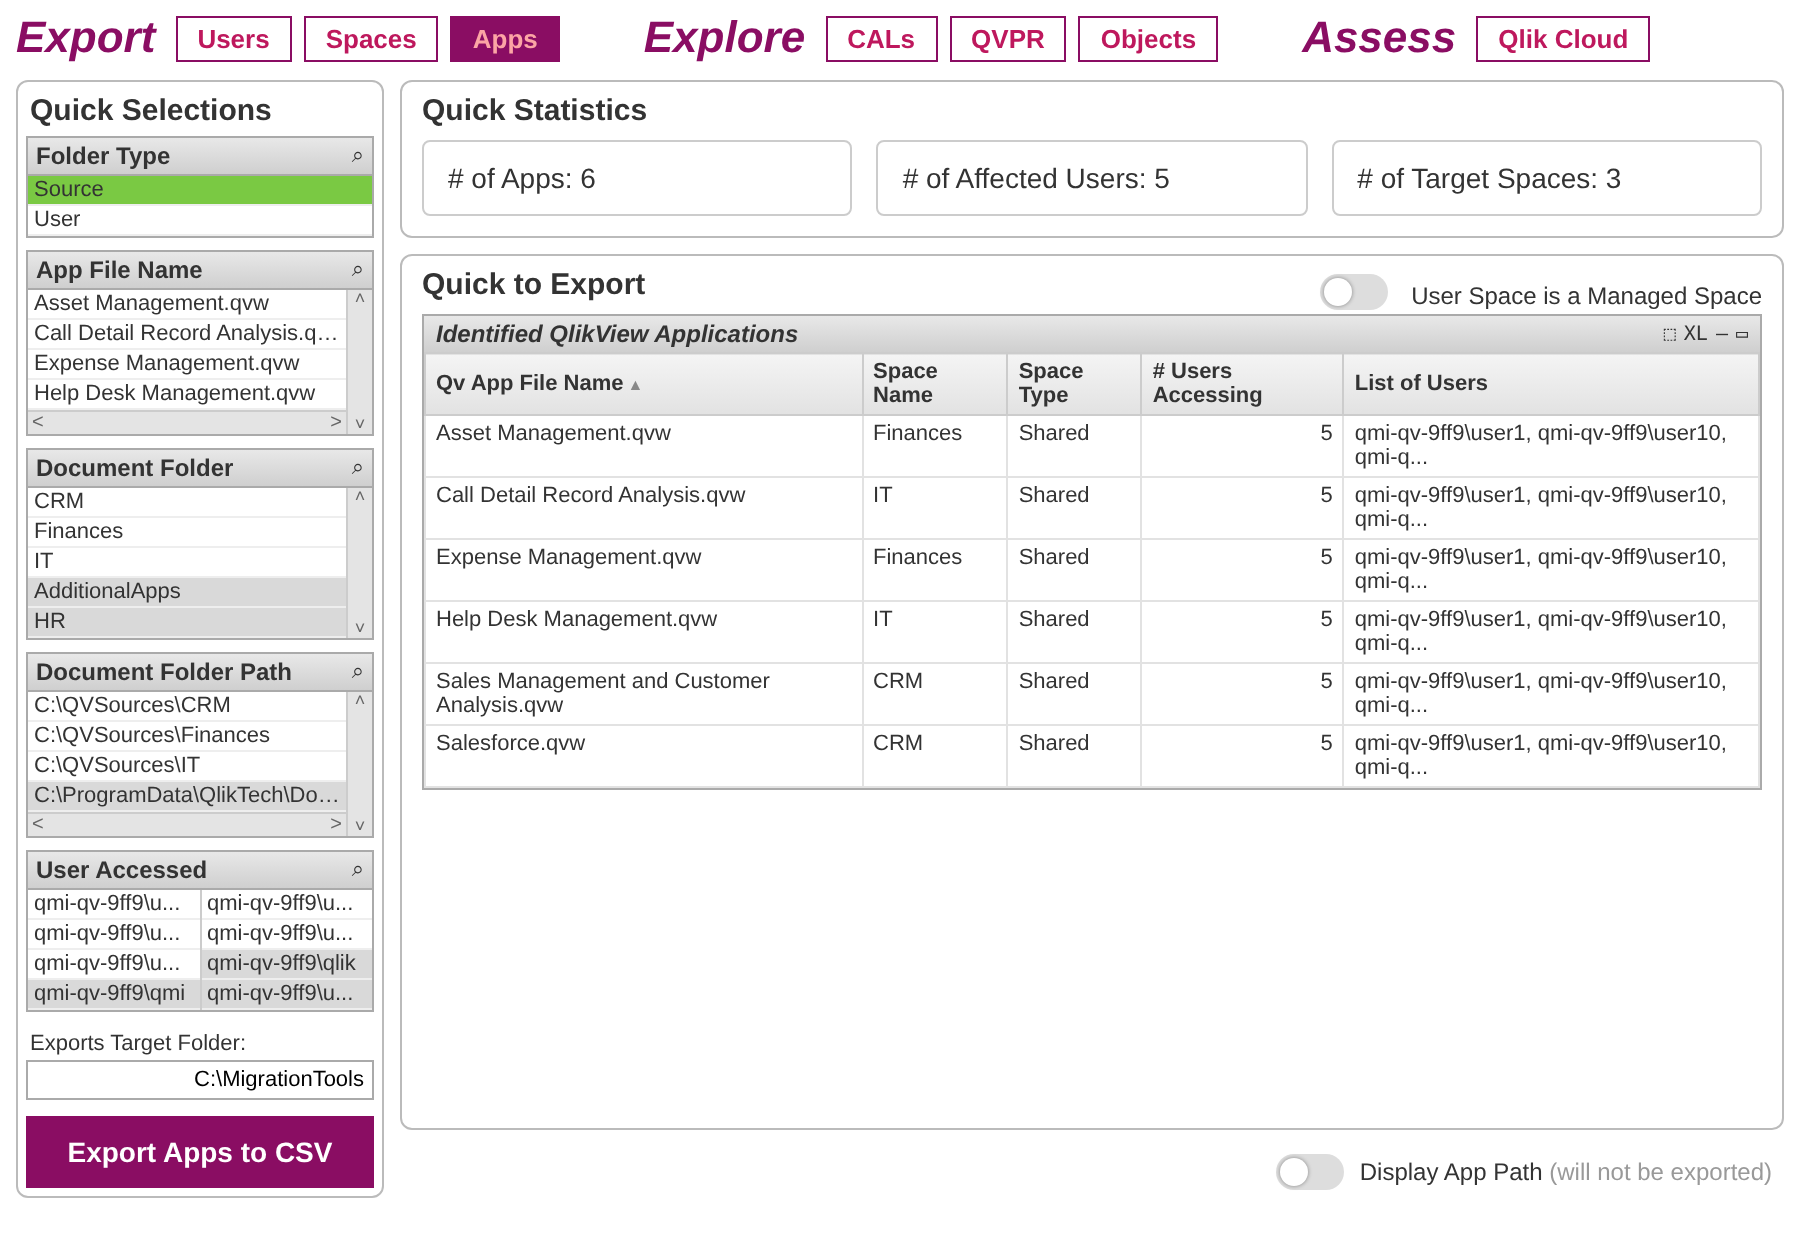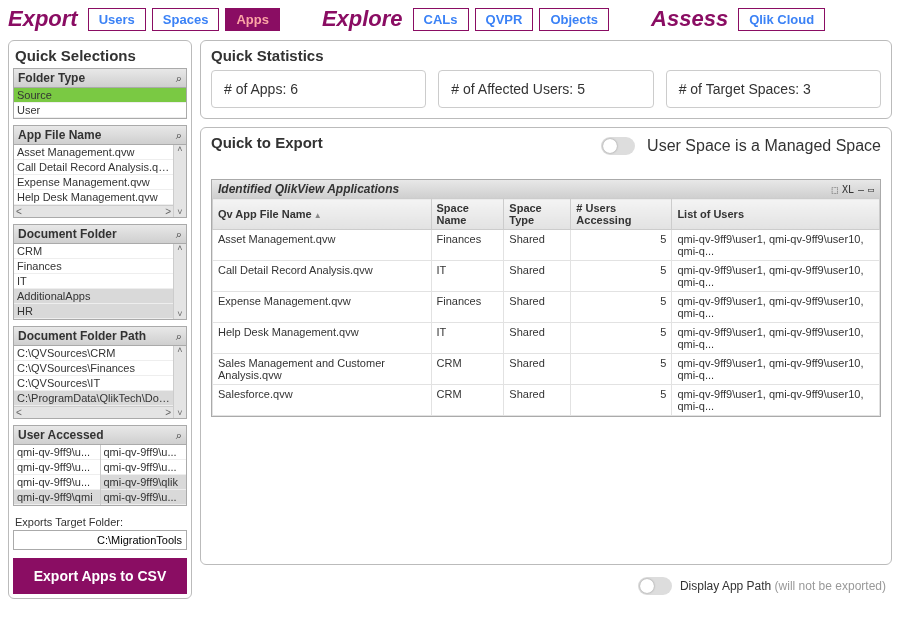--- a/index.html
+++ b/index.html
@@ -1,20 +1,20 @@
 <!DOCTYPE html>
 <html><head>
 <meta charset="utf-8">
 <style>
   * { box-sizing: border-box; margin: 0; padding: 0; }
   body { font-family: Arial, Helvetica, sans-serif; font-size: 12px; color: #333; background: #fff; width: 900px; }
   .header { display: flex; align-items: center; gap: 6px; padding: 6px 8px 8px; }
   .header-label { font-size: 22px; font-weight: bold; font-style: italic; color: #8a0d63; margin-right: 4px; }
   .header-spacer { width: 30px; }
-  .tab-btn { border: 1px solid #8a0d63; color: #3b82f6; background: #fff; padding: 3px 10px; font-size: 13px; font-weight: bold; cursor: pointer; }
+  .tab-btn { border: 1px solid #8a0d63; color: #be185d; background: #fff; padding: 3px 10px; font-size: 13px; font-weight: bold; cursor: pointer; }
   .tab-btn.active { background: #8a0d63; color: #fca5a5; }
   .main { display: flex; gap: 8px; padding: 0 8px 8px; }
   .sidebar { width: 184px; border: 1px solid #bbb; border-radius: 6px; padding: 4px; }
   .sidebar-title { font-size: 15px; font-weight: bold; padding: 2px 2px 4px; }
   .listbox { margin-bottom: 6px; }
   .listbox-header { background: linear-gradient(#e8e8e8,#cfcfcf); border: 1px solid #aaa; padding: 2px 4px; font-size: 12px; font-weight: bold; display: flex; justify-content: space-between; align-items: center; }
   .listbox-body { border: 1px solid #aaa; border-top: none; font-size: 11px; }
   .lb-item { padding: 1px 3px; background: #fff; border-bottom: 1px solid #eee; white-space: nowrap; overflow: hidden; text-overflow: ellipsis; cursor: pointer; }
   .lb-item.selected { background: #7ac943; }
   .lb-item.grey { background: #d9d9d9; }
@@ -26,24 +26,24 @@
   .search-icon { font-size: 11px; cursor:pointer; font-weight:normal;}
   .sidebar-label { font-size: 11px; padding: 4px 2px 2px; }
   .text-input { width: 100%; border: 1px solid #aaa; padding: 3px 4px; font-size: 11px; text-align: right; }
   .export-btn { width: 100%; background: #8a0d63; color: #fff; border: none; padding: 10px 4px; font-size: 14px; font-weight: bold; margin-top: 8px; cursor: pointer; }
   .content { flex: 1; display:flex; flex-direction:column; gap:8px;}
   .panel { border: 1px solid #bbb; border-radius: 6px; padding: 6px 10px 10px; }
   .panel-title { font-size: 15px; font-weight: bold; margin-bottom: 6px; }
   .stats-row { display:flex; gap:12px; }
   .stat-box { flex:1; border:1px solid #ccc; border-radius:4px; padding:10px 12px; font-size:14px; }
   .data-header { display:flex; justify-content:space-between; align-items:center; }
-  .toggle-wrap { display:flex; align-items:flex-end; gap:12px; font-size:16px;}
+  .toggle-wrap { display:flex; align-items:flex-end; gap:12px; font-size:12px;}
   .toggle { width:34px; height:18px; background:#ddd; border-radius:9px; position:relative; cursor:pointer; }
   .toggle::after{content:"";position:absolute;width:14px;height:14px;background:#fff;border-radius:50%;top:2px;left:2px;box-shadow:0 0 2px rgba(0,0,0,.4);}
-  .table-wrap { border:1px solid #aaa; margin-top:22px;}
+  .table-wrap { border:1px solid #aaa; margin-top:0;}
   .table-title { background: linear-gradient(#e8e8e8,#cfcfcf); padding:2px 6px; font-size:12px; font-weight:bold; font-style:italic; display:flex; justify-content:space-between; align-items:center;}
   .table-icons { display:flex; gap:4px; font-size:10px; font-style:normal; font-weight:normal; font-family:monospace;}
   .table-icons span{cursor:pointer;}
   table { width:100%; border-collapse:collapse; font-size:11px; }
   th { background: linear-gradient(#f4f4f4,#e2e2e2); text-align:left; padding:3px 5px; border:1px solid #ccc; font-weight:bold;}
   td { padding:3px 5px; border:1px solid #e2e2e2; vertical-align:top;}
   td.num { text-align:right; }
   .sort-ind{font-size:8px;color:#888;margin-left:2px;}
   .bottom-toggle { display:flex; justify-content:flex-end; align-items:center; gap:8px; padding:4px 6px; font-size:12px;}
   .muted{color:#999;}

